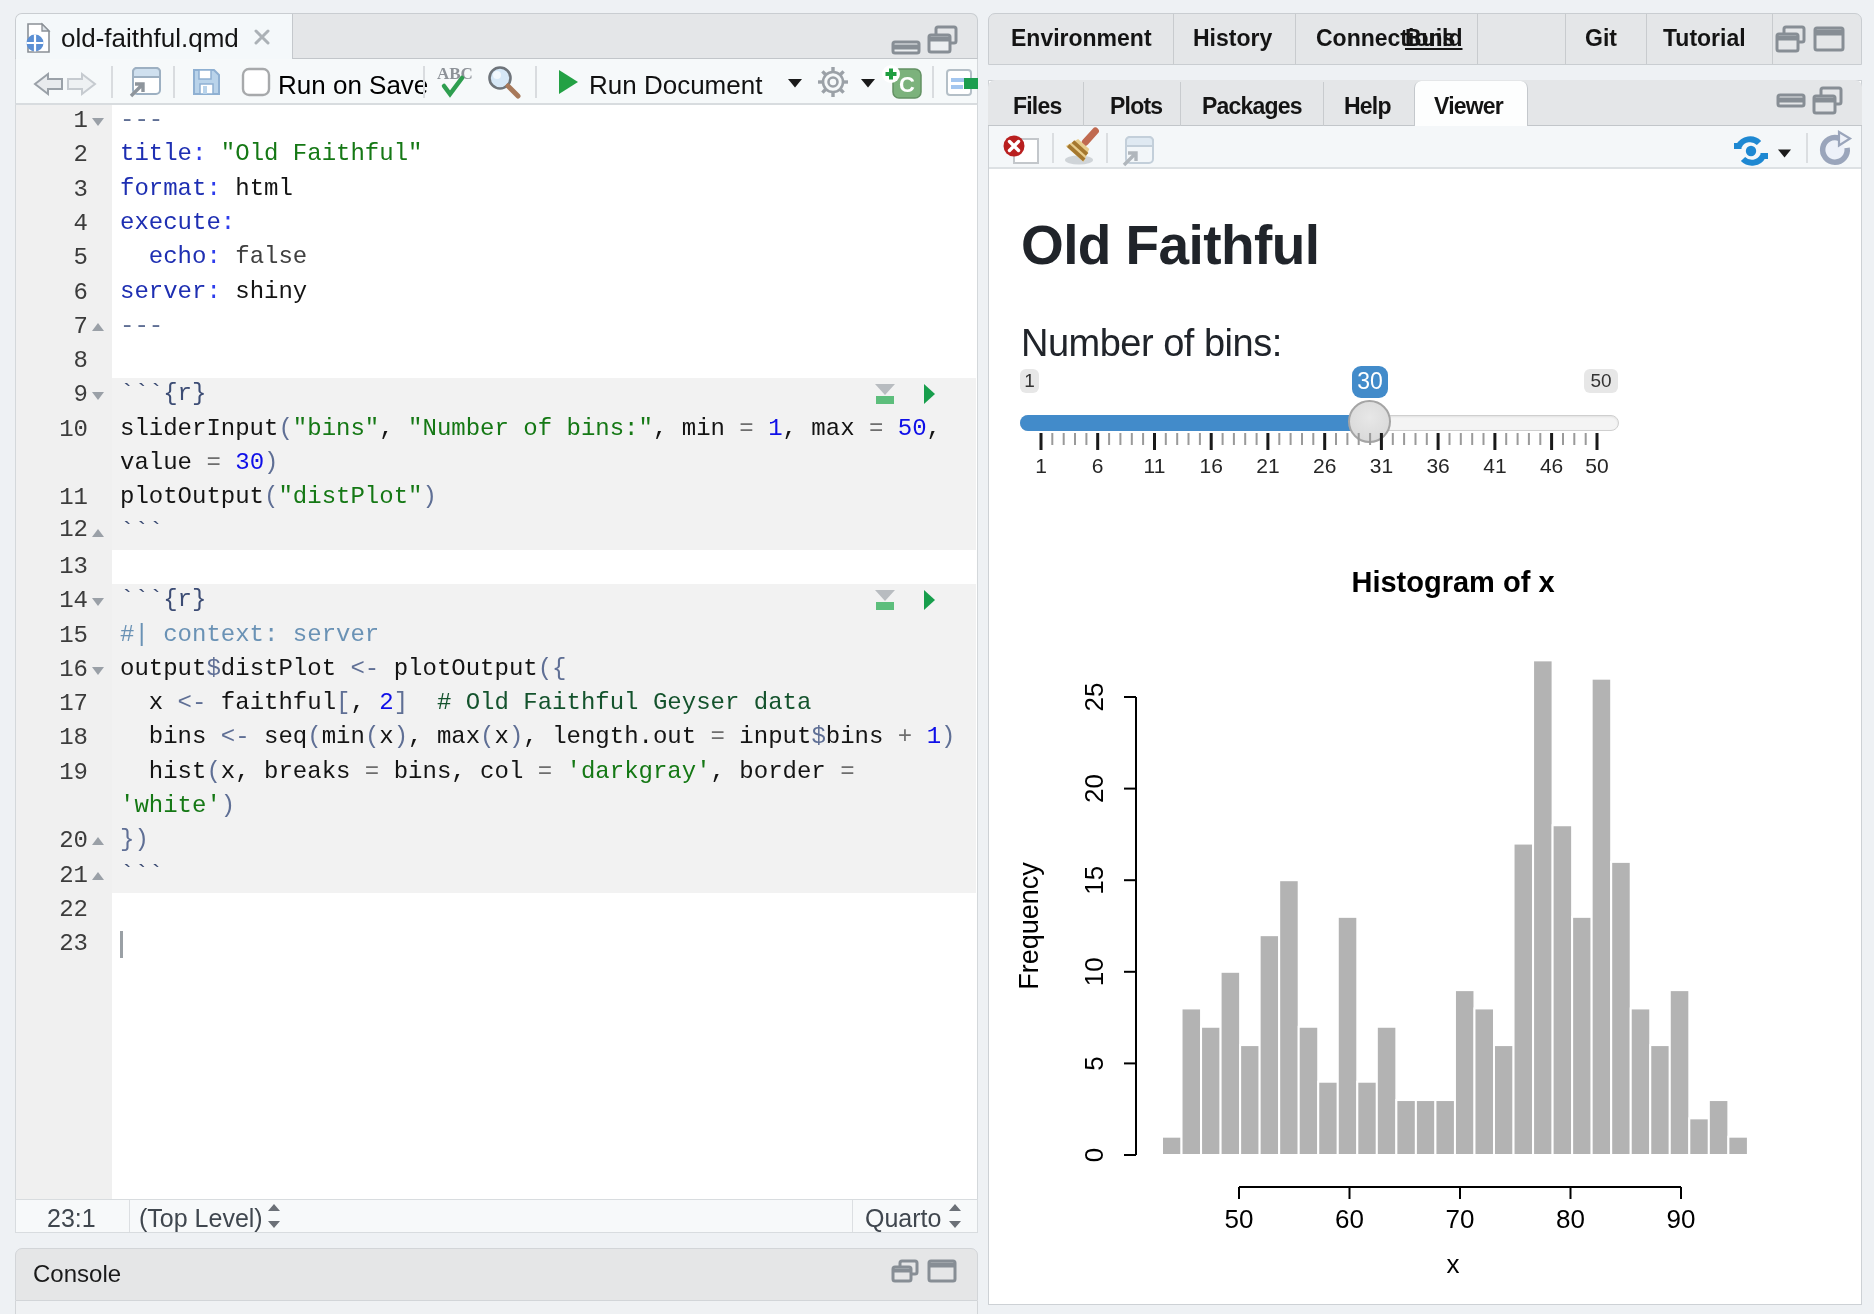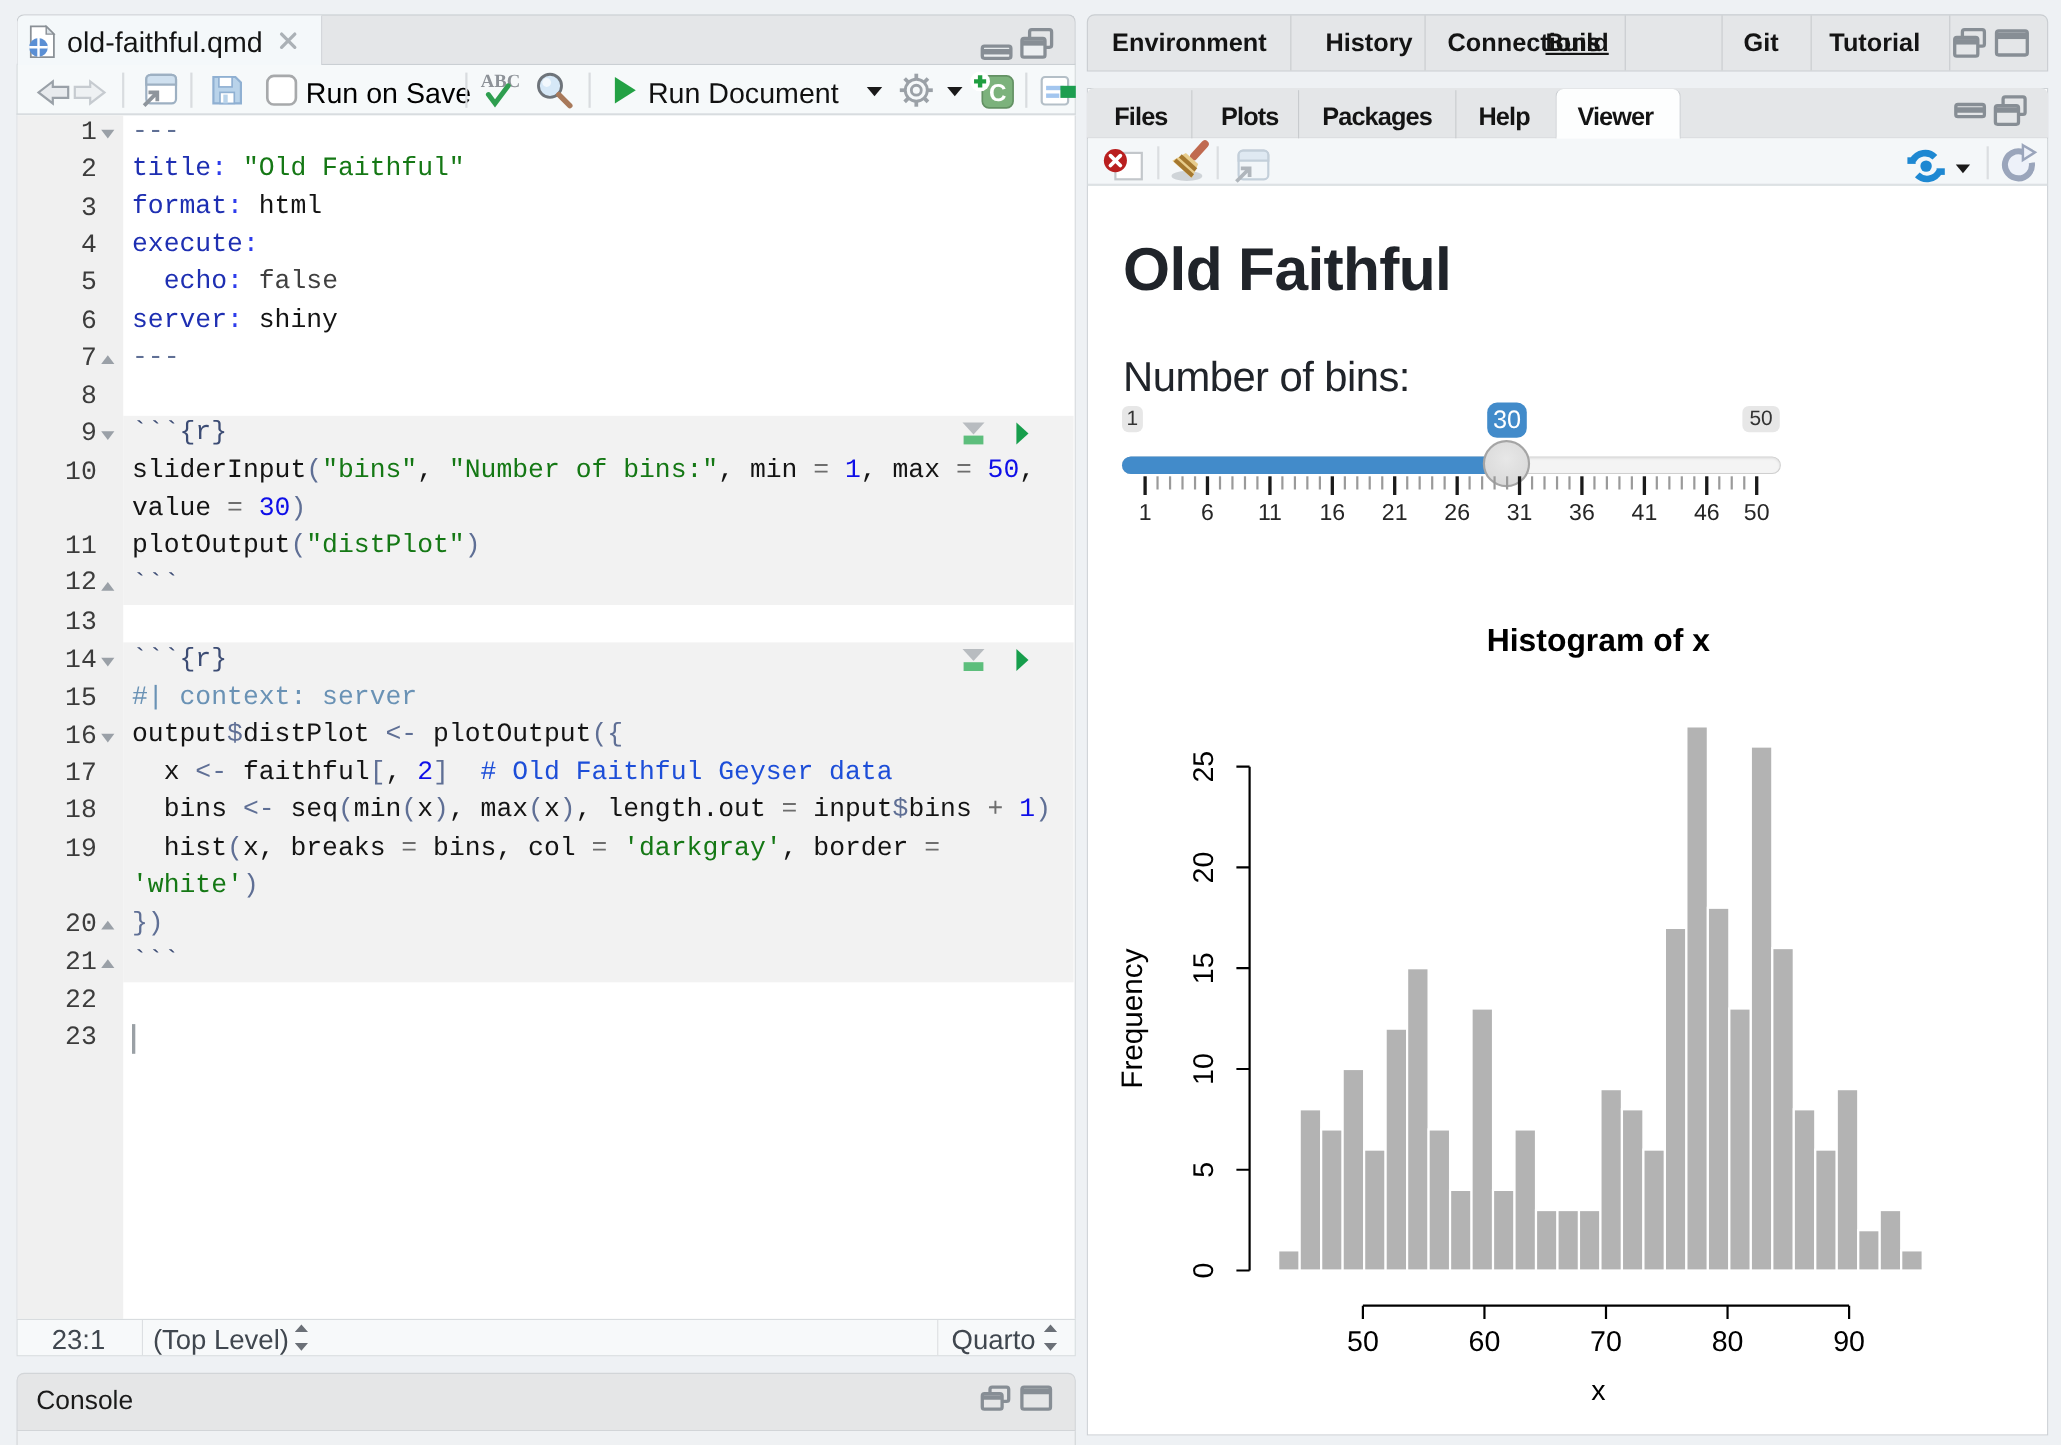--- a/index.html
+++ b/index.html
@@ -33,21 +33,21 @@
   .fold-dn { width:0; height:0; border-left:6px solid transparent; border-right:6px solid transparent; border-top:8px solid #9aa0a7; }
   .fold-up { width:0; height:0; border-left:6px solid transparent; border-right:6px solid transparent; border-bottom:8px solid #9aa0a7; }
 
   .k { color:#1e2fb2; }  
   .c2 { color:#2d3cec; } 
   .s { color:#157815; }  
   .n { color:#0f0fe8; }  
   .f { color:#404040; }  
   .o { color:#5f6f95; }  
   .b { color:#3c4c74; }  
-  .cm { color:#1d4ed8; } 
+  .cm { color:#14532d; } 
   .d { color:#6a92b5;text-align:right; }  
   .e { color:#6e6e6e; }  
 </style>
 </head>
 <body>
 
 <div class="abs" id="lp-tabbar"></div>
 <div class="abs" id="lp-tab"></div>
 <div class="abs" id="lp-tab-text">old-faithful.qmd</div>
 <div class="abs" id="lp-toolbar"></div>
@@ -121,21 +121,21 @@
 <div class="abs" id="lp-console-body"></div>
 <div class="abs" style="left:33px; top:1260px; font-size:24px; color:#1a1a1a;">Console</div>
 <div class="abs" style="left:47px; top:1204px; font-size:25px; color:#40474f;">23:1</div>
 <div class="abs" style="left:129px; top:1200px; width:1px; height:32px; background:#dcdfe2;"></div>
 <div class="abs" style="left:139px; top:1204px; font-size:25px; color:#40474f;">(Top Level)</div>
 <div class="abs" style="left:852px; top:1200px; width:1px; height:32px; background:#dcdfe2;"></div>
 <div class="abs" style="left:865px; top:1204px; font-size:25px; color:#40474f;">Quarto</div>
 
 <div class="abs" id="rt-tabbar"></div>
 <div class="abs rt-tab" style="left:1011px;">Environment</div>
-<div class="abs rt-tab" style="left:1193px;margin-left:12px;">History</div>
+<div class="abs rt-tab" style="left:1193px;">History</div>
 <div class="abs rt-tab" style="left:1316px;">Connections</div>
 <div class="abs rt-tab" style="left:1405px;text-decoration:underline;">Build</div>
 <div class="abs rt-tab" style="left:1585px;">Git</div>
 <div class="abs rt-tab" style="left:1663px;">Tutorial</div>
 <div class="abs rt-sep" style="left:1173px;"></div>
 <div class="abs rt-sep" style="left:1295px;"></div>
 <div class="abs rt-sep" style="left:1477px;"></div>
 <div class="abs rt-sep" style="left:1565px;"></div>
 <div class="abs rt-sep" style="left:1646px;"></div>
 <div class="abs rt-sep" style="left:1772px;"></div>

